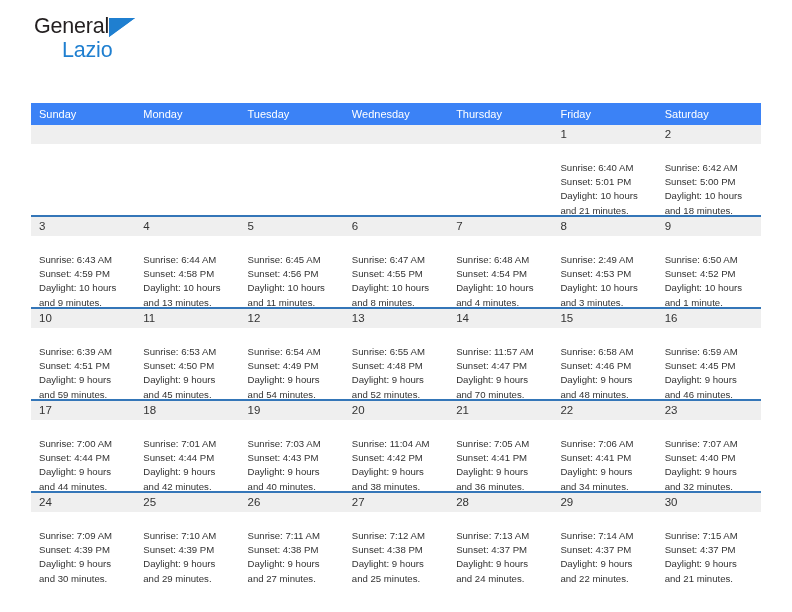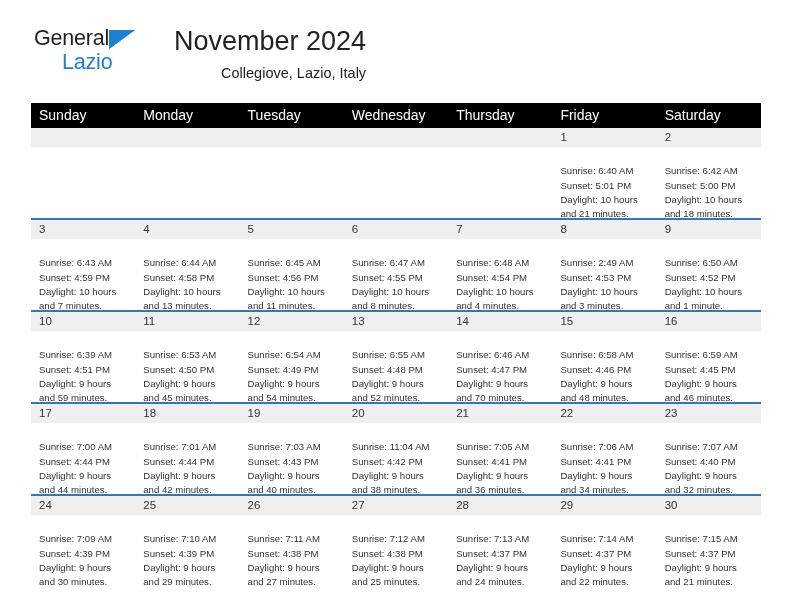--- a/index.html
+++ b/index.html
@@ -16,22 +16,23 @@
     width: 792px;
     height: 612px;
     padding: 0;
   }
 
   
   .topbar {
     position: absolute;
     left: 0; right: 0; top: 0;
     height: 100px;
-    padding: 24px 34px 0 34px;
+    padding: 12px 34px 0 34px;
     display: flex;
+    justify-content: space-between;
     align-items: flex-start;
   }
   .logo {
     position: relative;
     width: 140px;
     height: 56px;
     padding-top: 4px;
   }
   .logo-general {
     font-size: 21.5px;
@@ -80,23 +81,23 @@
     left: 31px;
     top: 103px;
     width: 730px;
   }
   table.cal {
     width: 730px;
     border-collapse: collapse;
     table-layout: fixed;
   }
   thead th {
-    background: #000000;
+    background: #3b82f6;
     color: #ffffff;
-    font-size: 14px;
+    font-size: 11px;
     font-weight: normal;
     text-align: left;
     padding: 5px 0 5px 8px;
     height: 21px;
     line-height: 1.1;
   }
   tbody td {
     vertical-align: top;
     padding: 0;
     width: 104.28px;
@@ -138,24 +139,20 @@
     <div class="logo">
       <div>
         <span class="logo-general">General</span><span class="logo-tri"><svg width="26" height="19" viewBox="0 0 26 19">
               <polygon points="0,0 26,0 0,19" fill="#1f7fd0" transform="translate(0,0)"></polygon>
               <polygon points="0,0 26,0 26,0 0,19" fill="#1f7fd0"></polygon>
             </svg></span>
       </div>
       <span class="logo-blue">Lazio</span>
     </div>
 
-    <div class="titlewrap">
-      <div class="cal-title">November 2024</div>
-      <div class="cal-subtitle">Collegiove, Lazio, Italy</div>
-    </div>
 
   </div>
 
   <div class="calendar">
     <table class="cal">
       <thead>
         <tr>
           <th>Sunday</th>
           <th>Monday</th>
           <th>Tuesday</th>
@@ -216,21 +213,21 @@
             </td>
           </tr>
           <tr>
             <td>
               <div class="daybox">
                 <div class="daynum">3</div>
                 <div class="details">
                   <div>Sunrise: 6:43 AM</div>
                   <div>Sunset: 4:59 PM</div>
                   <div>Daylight: 10 hours</div>
-                  <div>and 7 minutes.</div>
+                  <div>and 9 minutes.</div>
                 </div>
               </div>
             </td>
             <td>
               <div class="daybox">
                 <div class="daynum">4</div>
                 <div class="details">
                   <div>Sunrise: 6:44 AM</div>
                   <div>Sunset: 4:58 PM</div>
                   <div>Daylight: 10 hours</div>
@@ -336,21 +333,21 @@
                   <div>Sunset: 4:48 PM</div>
                   <div>Daylight: 9 hours</div>
                   <div>and 52 minutes.</div>
                 </div>
               </div>
             </td>
             <td>
               <div class="daybox">
                 <div class="daynum">14</div>
                 <div class="details">
-                  <div>Sunrise: 6:46 AM</div>
+                  <div>Sunrise: 11:57 AM</div>
                   <div>Sunset: 4:47 PM</div>
                   <div>Daylight: 9 hours</div>
                   <div>and 70 minutes.</div>
                 </div>
               </div>
             </td>
             <td>
               <div class="daybox">
                 <div class="daynum">15</div>
                 <div class="details">

